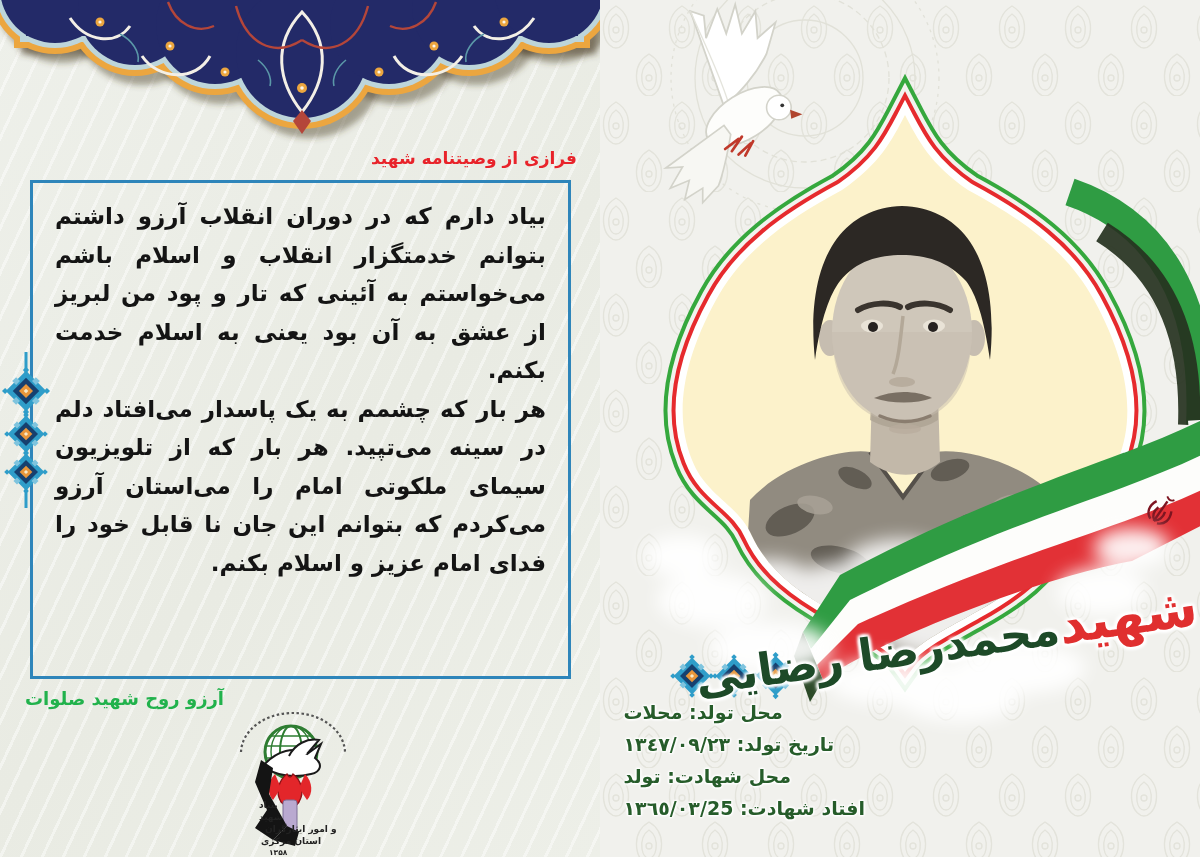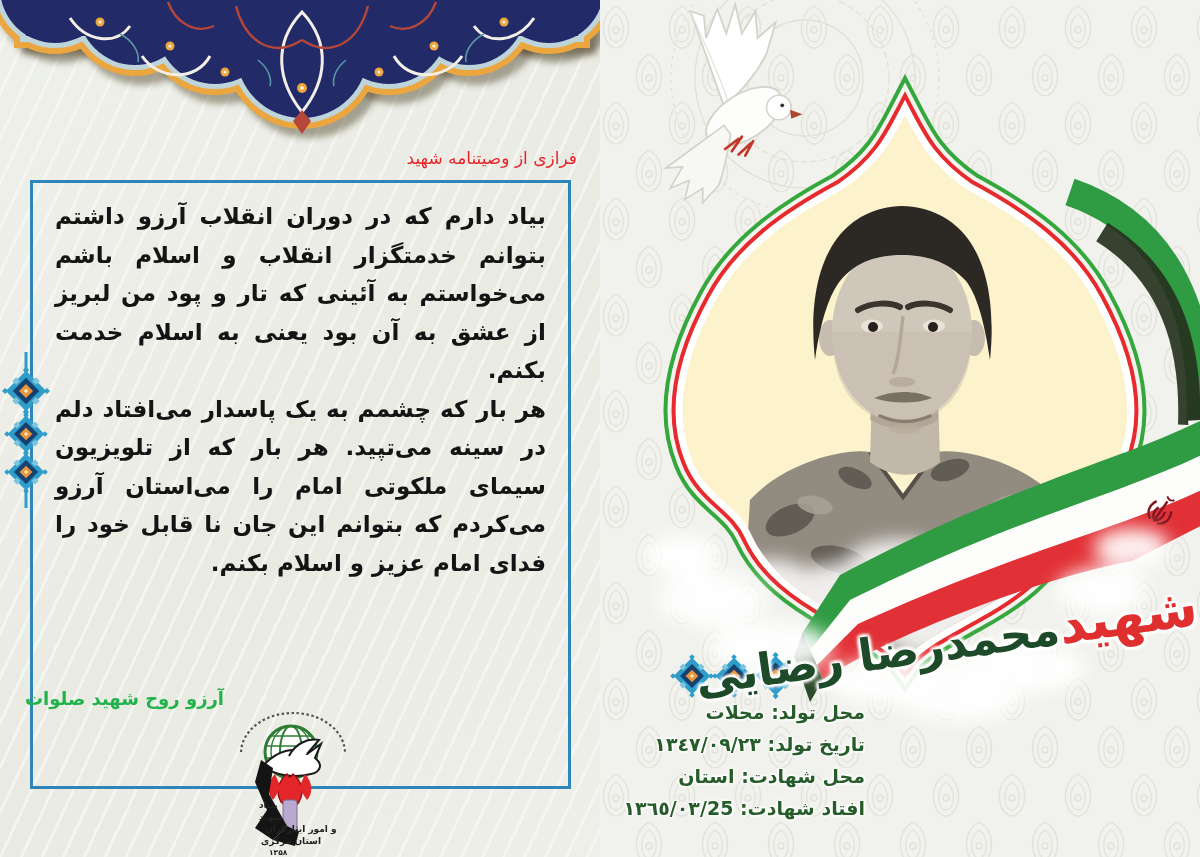--- a/index.html
+++ b/index.html
@@ -5,39 +5,39 @@
   html,body{margin:0;padding:0;}
   body{background:#777;font-family:"DejaVu Sans",sans-serif;}
   #card{position:relative;width:1200px;height:857px;overflow:hidden;background:#eef0ea;}
 
   
   .page-left{position:absolute;left:0;top:0;width:600px;height:857px;
     background:linear-gradient(135deg,#eef0ea 0%,#e9ebe3 55%,#edefe8 100%);}
   .page-left::before{content:"";position:absolute;inset:0;
     background:repeating-linear-gradient(115deg,rgba(255,255,255,.45) 0 3px,rgba(255,255,255,0) 3px 19px);
     pointer-events:none;}
-  .will-title{position:absolute;top:148px;right:23px;color:#e8232a;font-size:17px;font-weight:normal;
+  .will-title{position:absolute;top:148px;right:23px;color:#e8232a;font-size:17px;font-weight:bold;
     direction:rtl;white-space:nowrap;}
-  .will-box{position:absolute;left:30px;top:180px;width:541px;height:609px;border:3px solid #2e85ba;
+  .will-box{position:absolute;left:30px;top:180px;width:541px;height:499px;border:3px solid #2e85ba;
     direction:rtl;padding:14px 22px 0 22px;box-sizing:border-box;}
   .will-box p{margin:0;color:#141414;font-size:23px;font-weight:bold;line-height:38.5px;
     text-align:justify;text-align-last:right;}
   .salawat{position:absolute;left:25px;top:688px;color:#21b24c;font-size:18px;font-weight:bold;
     direction:rtl;white-space:nowrap;}
 
   
   .page-right{position:absolute;left:600px;top:0;width:600px;height:857px;background:#f1f1ed;}
   .scene{position:absolute;inset:0;}
   .name-block{position:absolute;top:592px;right:2px;width:392px;text-align:center;direction:rtl;
     transform:rotate(-8deg);transform-origin:70% 50%;white-space:nowrap;}
   .name-prefix{color:#e02f2f;font-size:53px;font-weight:bold;
     text-shadow:0 0 4px #fff,0 0 6px #fff,2px 2px 3px #fff,-2px -2px 3px #fff,2px -2px 3px #fff,-2px 2px 3px #fff;}
   .name-rest{color:#1d4a28;font-size:45px;font-weight:bold;
     text-shadow:0 0 4px #fff,0 0 6px #fff,2px 2px 3px #fff,-2px -2px 3px #fff,2px -2px 3px #fff,-2px 2px 3px #fff;}
-  .details{position:absolute;right:335px;top:696px;direction:rtl;text-align:right;}
+  .details{position:absolute;right:335px;top:696px;direction:rtl;text-align:left;}
   .detail-row{color:#265c2a;font-size:19px;font-weight:bold;line-height:32px;white-space:nowrap;
     text-shadow:0 0 3px #fff,1px 1px 2px #fff,-1px -1px 2px #fff,1px -1px 2px #fff,-1px 1px 2px #fff;}
   .detail-row .val[dir="ltr"]{unicode-bidi:isolate;}
   svg{display:block;}
 </style>
 </head>
 <body>
 
 <div id="card">
 
@@ -386,21 +386,21 @@
       <div class="detail-row">
         <span class="lbl">محل تولد:</span>
         <span class="val">محلات</span>
       </div>
       <div class="detail-row">
         <span class="lbl">تاریخ تولد:</span>
         <span class="val" dir="ltr">١٣٤٧/٠٩/٢٣</span>
       </div>
       <div class="detail-row">
         <span class="lbl">محل شهادت:</span>
-        <span class="val">استان</span>
+        <span class="val">تولد</span>
       </div>
       <div class="detail-row">
         <span class="lbl">افتاد شهادت:</span>
         <span class="val" dir="ltr">١٣٦٥/٠٣/25</span>
       </div>
     </div>
   </div>
 </div>
 
 </body></html>

